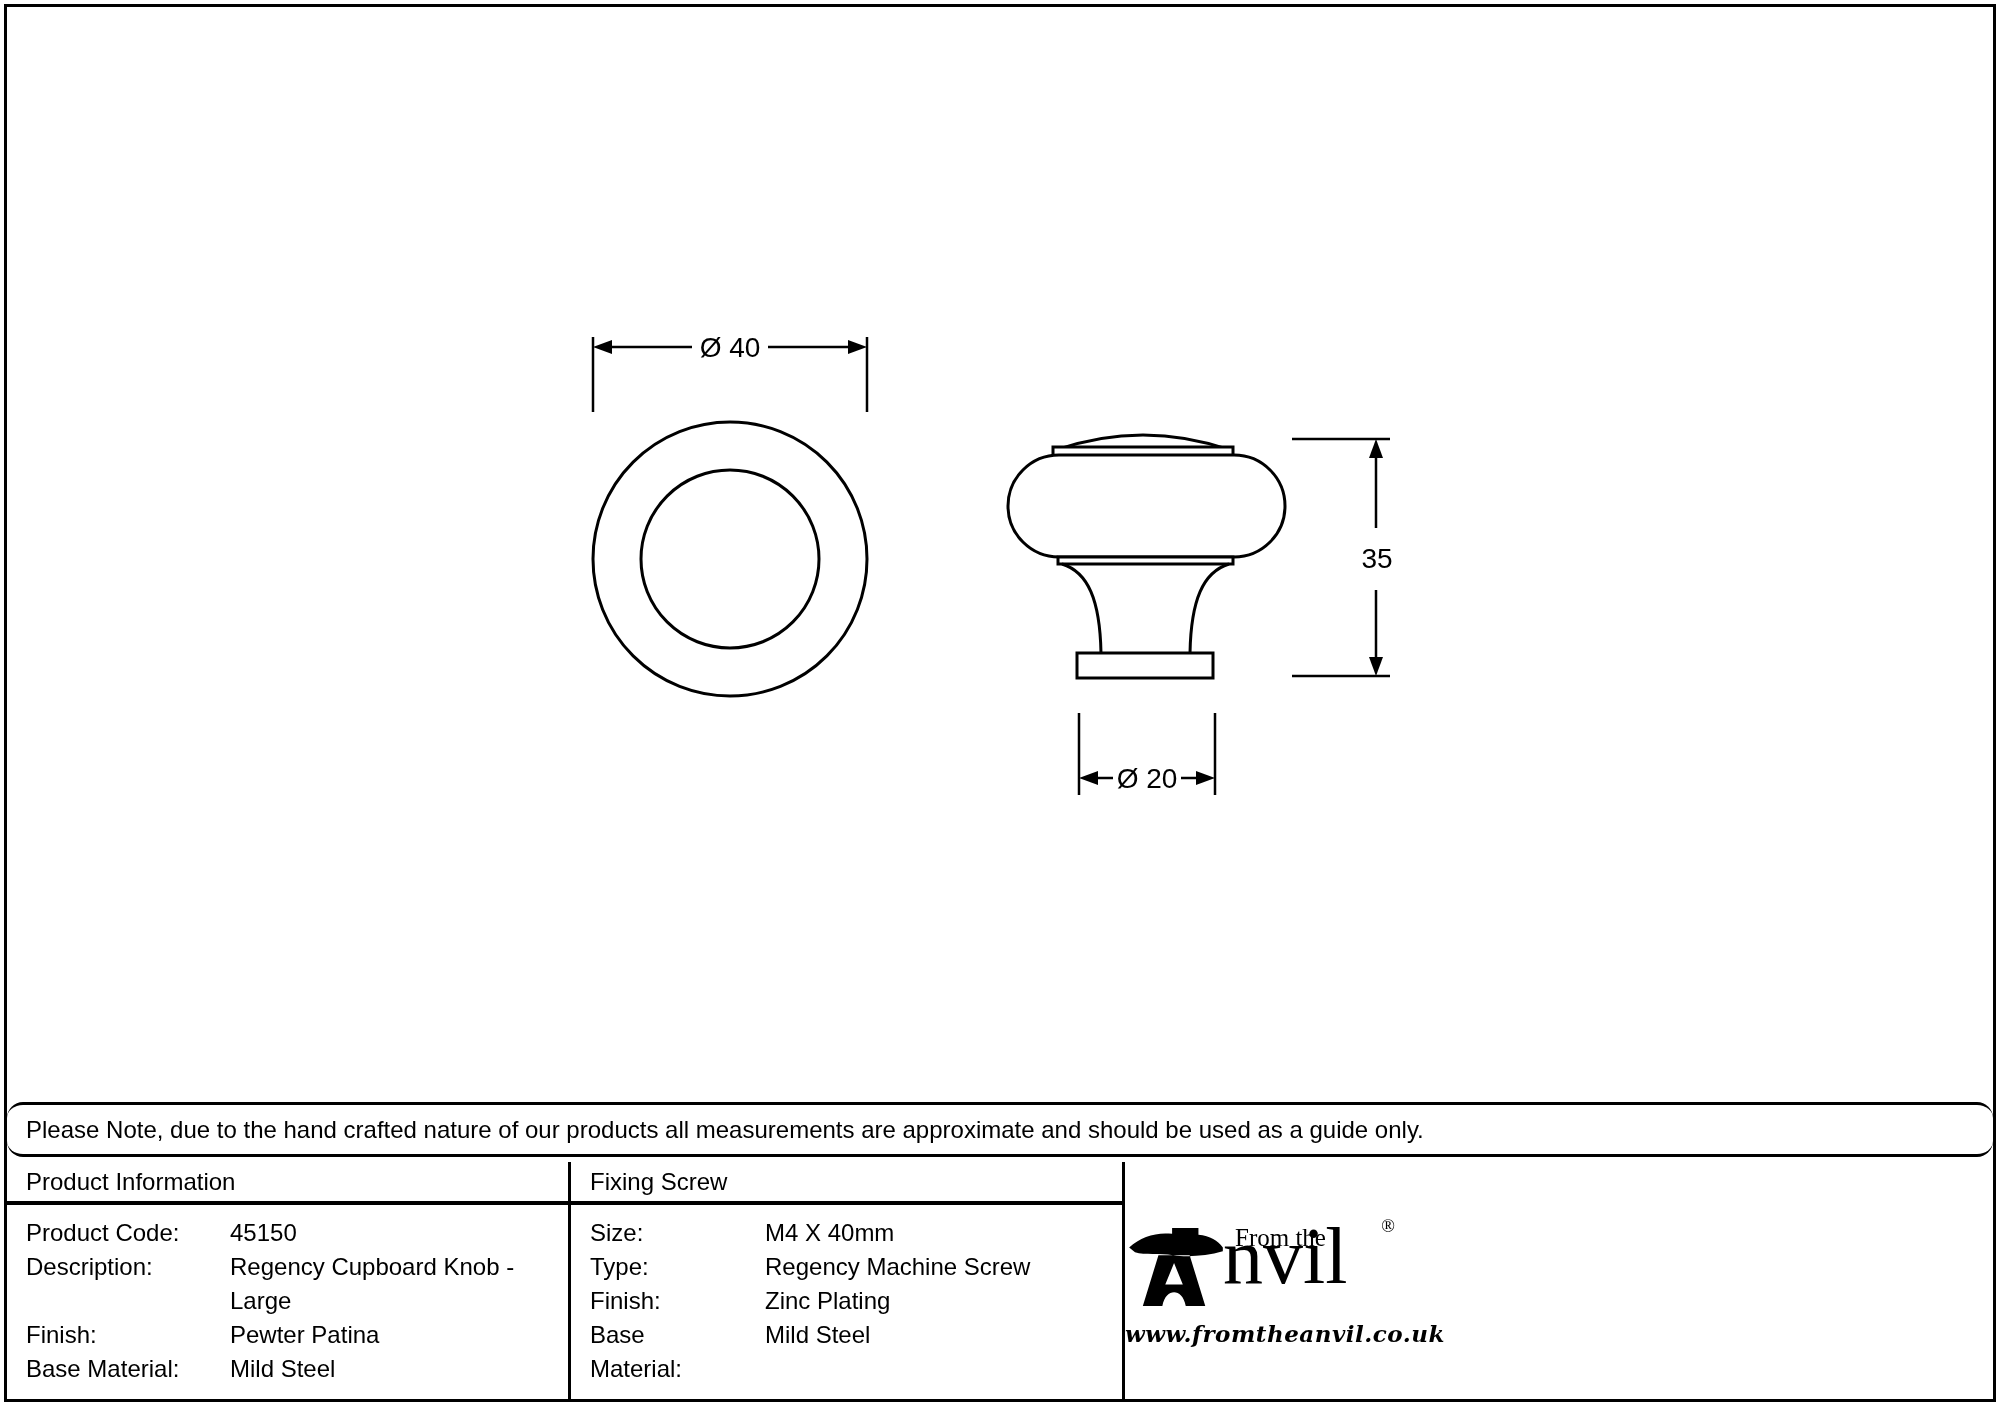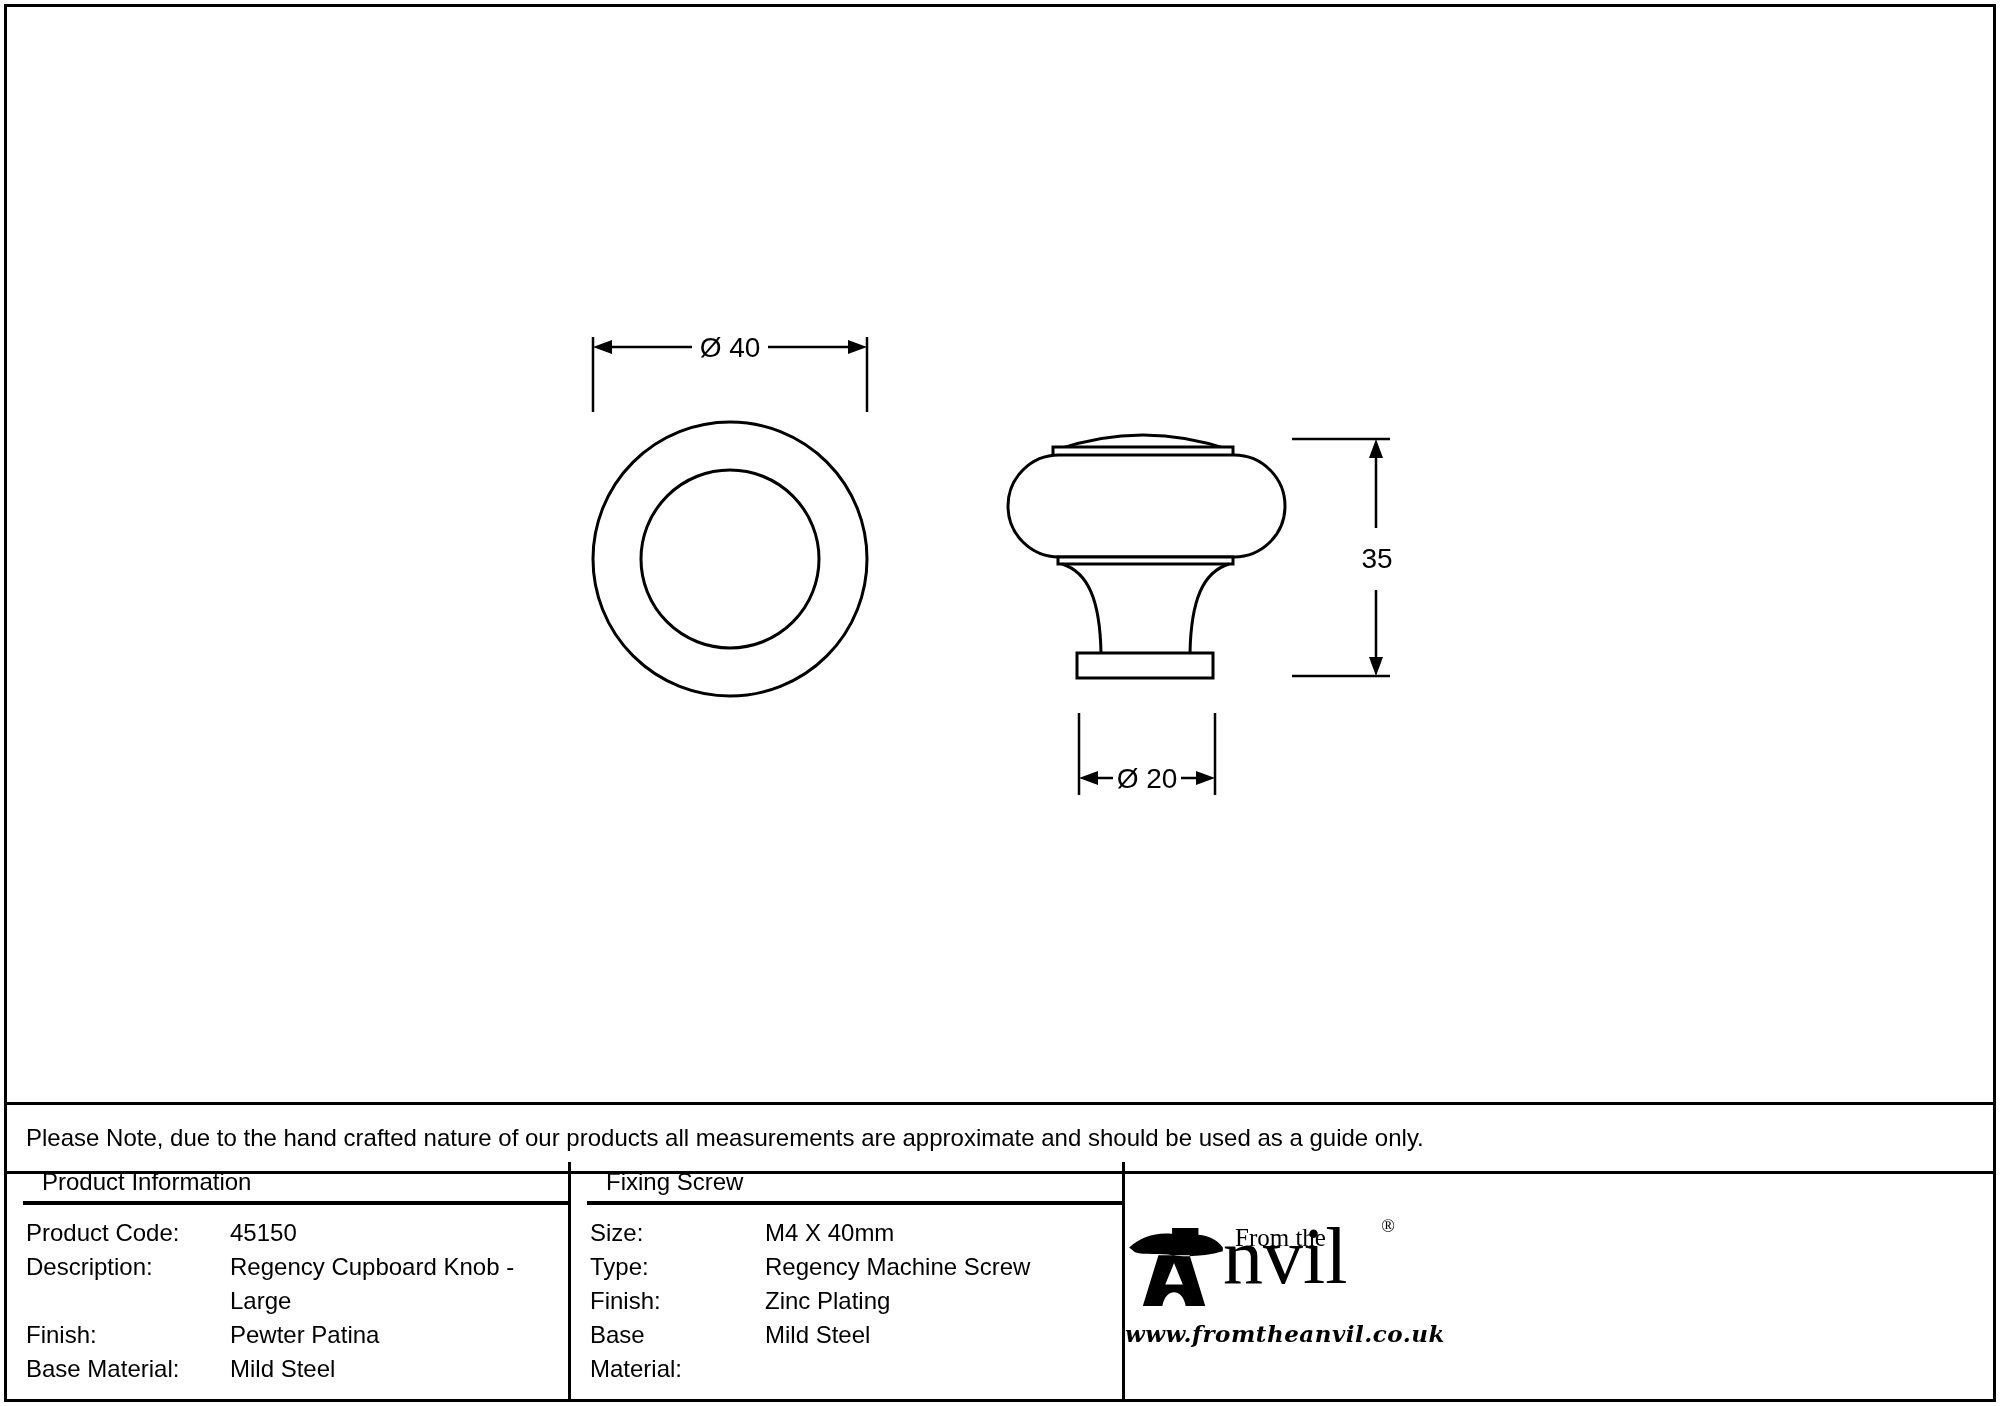--- a/index.html
+++ b/index.html
@@ -11,45 +11,45 @@
     color:#000;
     overflow:hidden;
   }
   .frame{
     position:absolute;inset:4px;
     border:3px solid #000;
     pointer-events:none;
   }
   .drawing-svg{position:absolute;left:0;top:0;}
   .note-row{
-    position:absolute;left:7px;top:1102px;width:1986px;height:72px;
+    position:absolute;left:7px;top:1102px;width:1986px;height:55px;
     box-sizing:border-box;
     border-top:3px solid #000;border-bottom:3px solid #000;
     display:flex;align-items:center;
     padding-left:19px;
     font-size:24px;
+    border-radius:16px;
   }
   .info-table{
     position:absolute;left:7px;top:1162px;width:1986px;height:240px;
     display:flex;
   }
   .col{box-sizing:border-box;border-right:3px solid #000;}
   .col:last-child{border-right:none;}
   .col-1{width:564px;}
   .col-2{width:522px;}
   .col-3{width:554px;}
   .col-4{width:346px;}
   .col-header{
     box-sizing:border-box;
     height:43px;
     border-bottom:4px solid #000;
     display:flex;align-items:center;
     padding-left:19px;
     font-size:24px;
-    margin-left:16px;
   }
   .col-body{
     padding:11px 0 0 19px;
     font-size:24px;
   }
   .kv-row{display:flex;line-height:34px;gap:30px;}
   .kv-label{flex:0 0 auto;}
   .col-1 .kv-label{width:174px;}
   .col-3 .kv-label{width:145px;}
   .pack-item{line-height:34px;}

